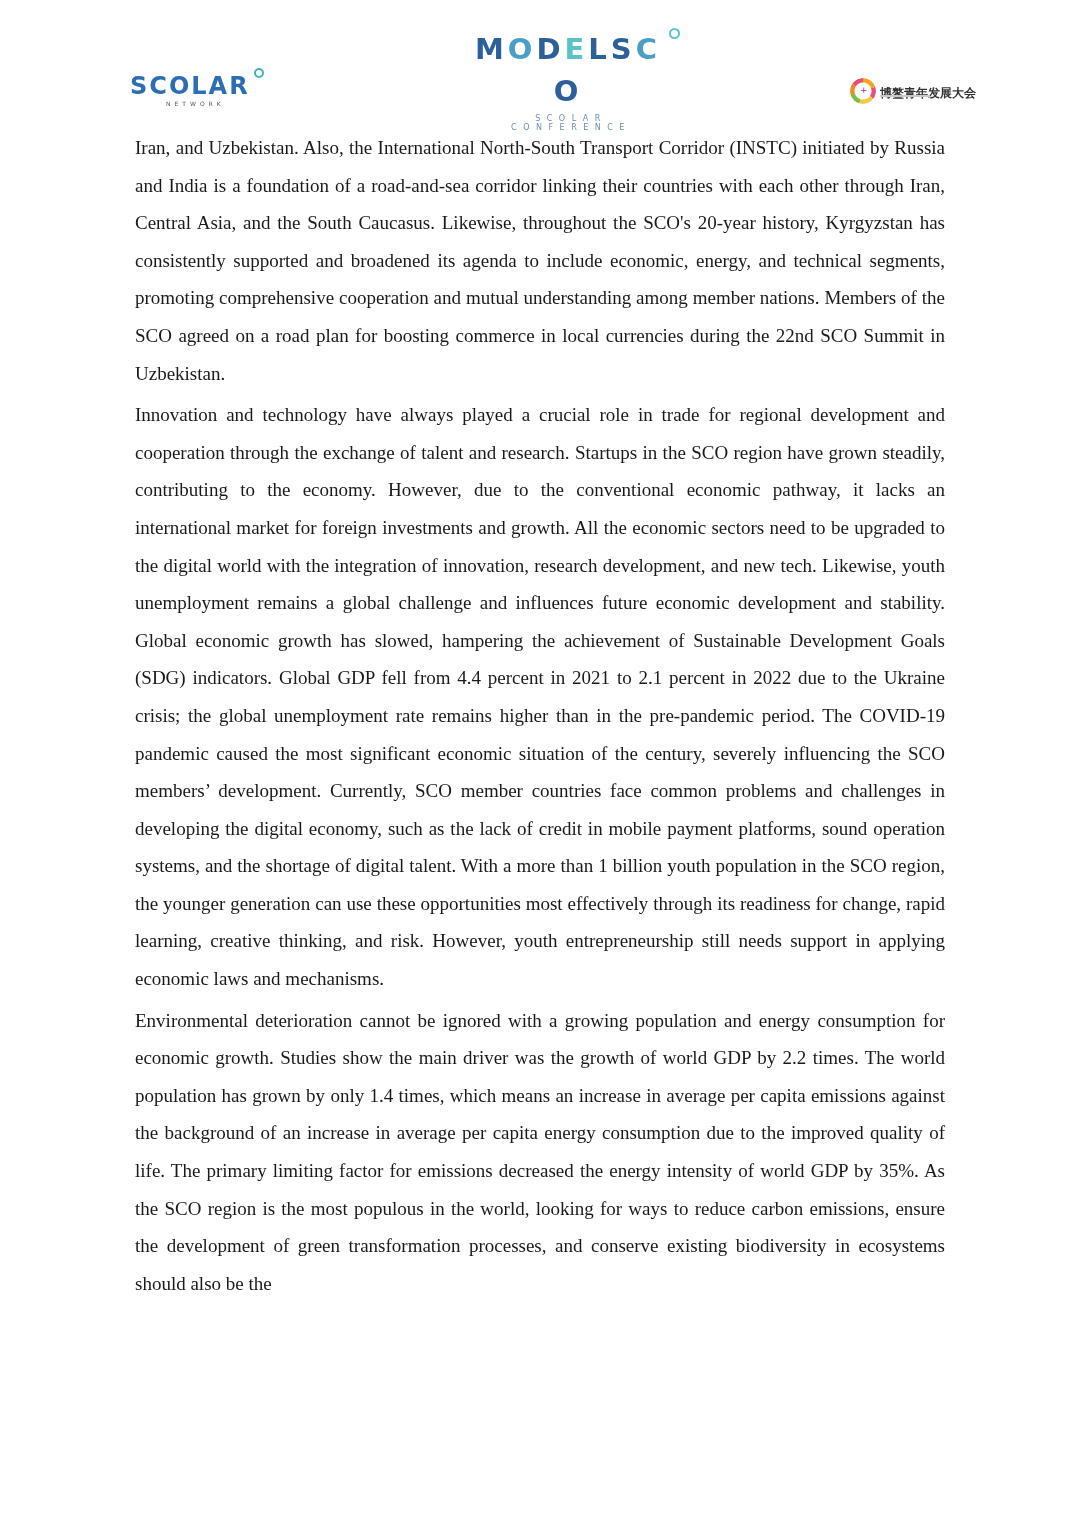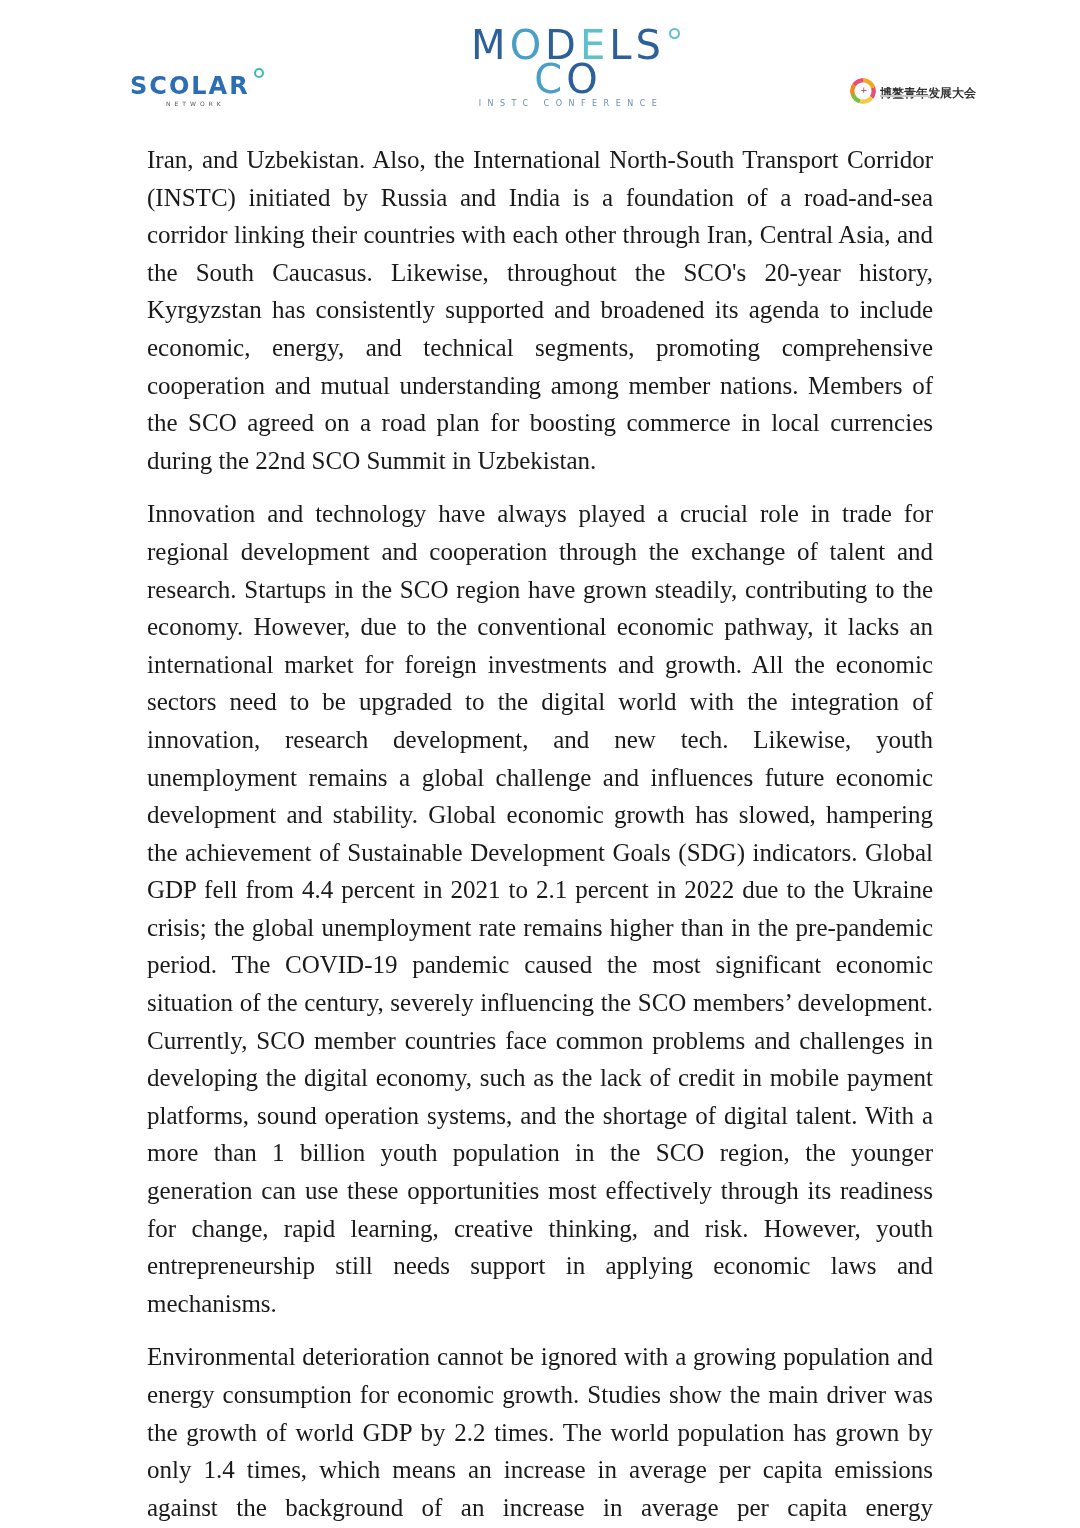--- a/index.html
+++ b/index.html
@@ -24,24 +24,24 @@
     }
     .logo-modelsco {
       position: absolute;
       left: 468px;
       top: 28px;
       width: 200px;
       text-align: center;
     }
     .modelsco-word {
       font-family: "DejaVu Sans", sans-serif;
-      font-size: 40px;
+      font-size: 29px;
       letter-spacing: 4px;
-      font-weight: 400;
-      line-height: 34px;
+      font-weight: 700;
+      line-height: 42px;
       position: relative;
       display: inline-block;
     }
     .modelsco-word span { display: inline-block; }
     .c-dark { color: #2d5f9a; }
     .c-mid { color: #4a9fc7; }
     .c-teal { color: #5cc2c9; }
     .modelsco-dot {
       position: absolute;
       right: -12px;
@@ -138,38 +138,38 @@
       height: 2px;
       background: #c8c8c8;
     }
     .content {
       position: absolute;
       left: 131px;
       top: 125px;
       width: 818px;
     }
     .content p {
-      margin: 16px;
-      font-size: 25px;
+      margin: 4px;
+      font-size: 19px;
       line-height: 37.6px;
       text-align: justify;
       text-align-last: left;
     }
   </style>
 </head>
 <body>
 
 <div class="header">
 
   <div class="logo-modelsco">
     <div class="modelsco-word">
       <span class="c-dark">M</span><span class="c-mid">O</span><span class="c-dark">D</span><span class="c-teal">E</span><span class="c-dark">L</span><span class="c-dark">S</span><span class="c-mid">C</span><span class="c-dark">O</span>
       <span class="modelsco-dot"></span>
     </div>
-    <div class="modelsco-sub">INSTC CONFERENCE</div>
+    <div class="modelsco-sub">SCOLAR CONFERENCE</div>
   </div>
 
   <div class="logo-scolar">
     <div class="scolar-word">
       <span>SCOLAR</span>
       <span class="scolar-dot"></span>
     </div>
     <div class="scolar-sub">NETWORK</div>
   </div>
 

